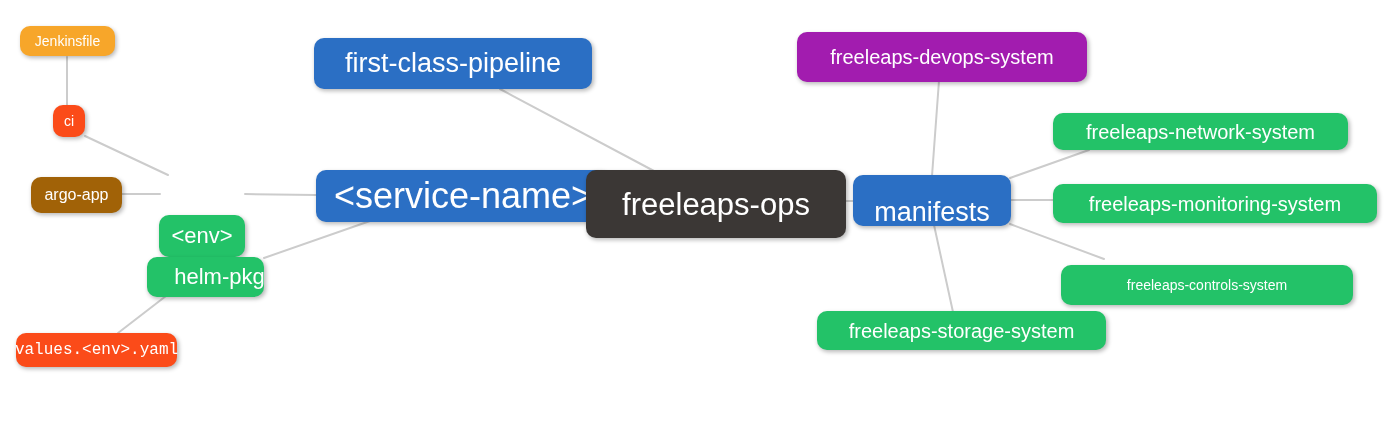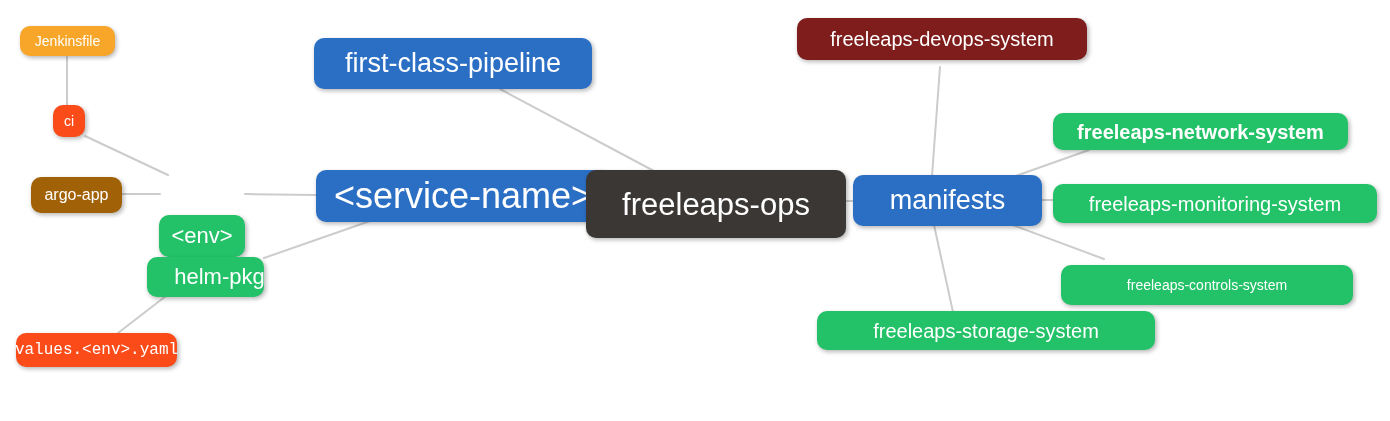--- a/index.html
+++ b/index.html
@@ -78,32 +78,32 @@
       </div>
       <div class="node" style="left: 314px; top: 38px; width: 278px; height: 51px; font-size: 27px; background: rgb(43, 111, 196);">
         <span>first-class-pipeline</span>
       </div>
       <div class="node" style="left: 316px; top: 170px; width: 294px; height: 52px; font-size: 36px; background: rgb(43, 111, 196);">
         <span>&lt;service-name&gt;</span>
       </div>
       <div class="node" style="left: 586px; top: 170px; width: 260px; height: 68px; font-size: 31px; background: rgb(59, 55, 53);">
         <span>freeleaps-ops</span>
       </div>
-      <div class="node" style="left: 853px; top: 175px; width: 189px; height: 51px; font-size: 27px; background: rgb(43, 111, 196);">
+      <div class="node" style="left: 853px; top: 175px; width: 158px; height: 51px; font-size: 27px; background: rgb(43, 111, 196); align-items: flex-end;">
         <span>manifests</span>
       </div>
-      <div class="node" style="left: 797px; top: 18px; width: 290px; height: 42px; font-size: 20px; background: #7f1d1d;">
+      <div class="node" style="left: 797px; top: 32px; width: 290px; height: 50px; font-size: 20px; background: #a21caf;">
         <span>freeleaps-devops-system</span>
       </div>
-      <div class="node" style="left: 1053px; top: 113px; width: 295px; height: 37px; font-size: 20px; background: rgb(35, 194, 104); font-weight: bold;">
+      <div class="node" style="left: 1053px; top: 113px; width: 295px; height: 37px; font-size: 20px; background: rgb(35, 194, 104);">
         <span>freeleaps-network-system</span>
       </div>
       <div class="node" style="left: 1053px; top: 184px; width: 324px; height: 39px; font-size: 20px; background: rgb(35, 194, 104); align-items: center;">
         <span>freeleaps-monitoring-system</span>
       </div>
       <div class="node" style="left: 1061px; top: 258px; width: 292px; height: 40px; font-size: 14px; background: rgb(35, 194, 104); margin-top: 7px;">
         <span>freeleaps-controls-system</span>
       </div>
-      <div class="node" style="left: 817px; top: 311px; width: 338px; height: 39px; font-size: 20px; background: rgb(35, 194, 104);">
+      <div class="node" style="left: 817px; top: 311px; width: 289px; height: 39px; font-size: 20px; background: rgb(35, 194, 104);">
         <span>freeleaps-storage-system</span>
       </div>
     </div>
 </div>
 
 </body></html>

